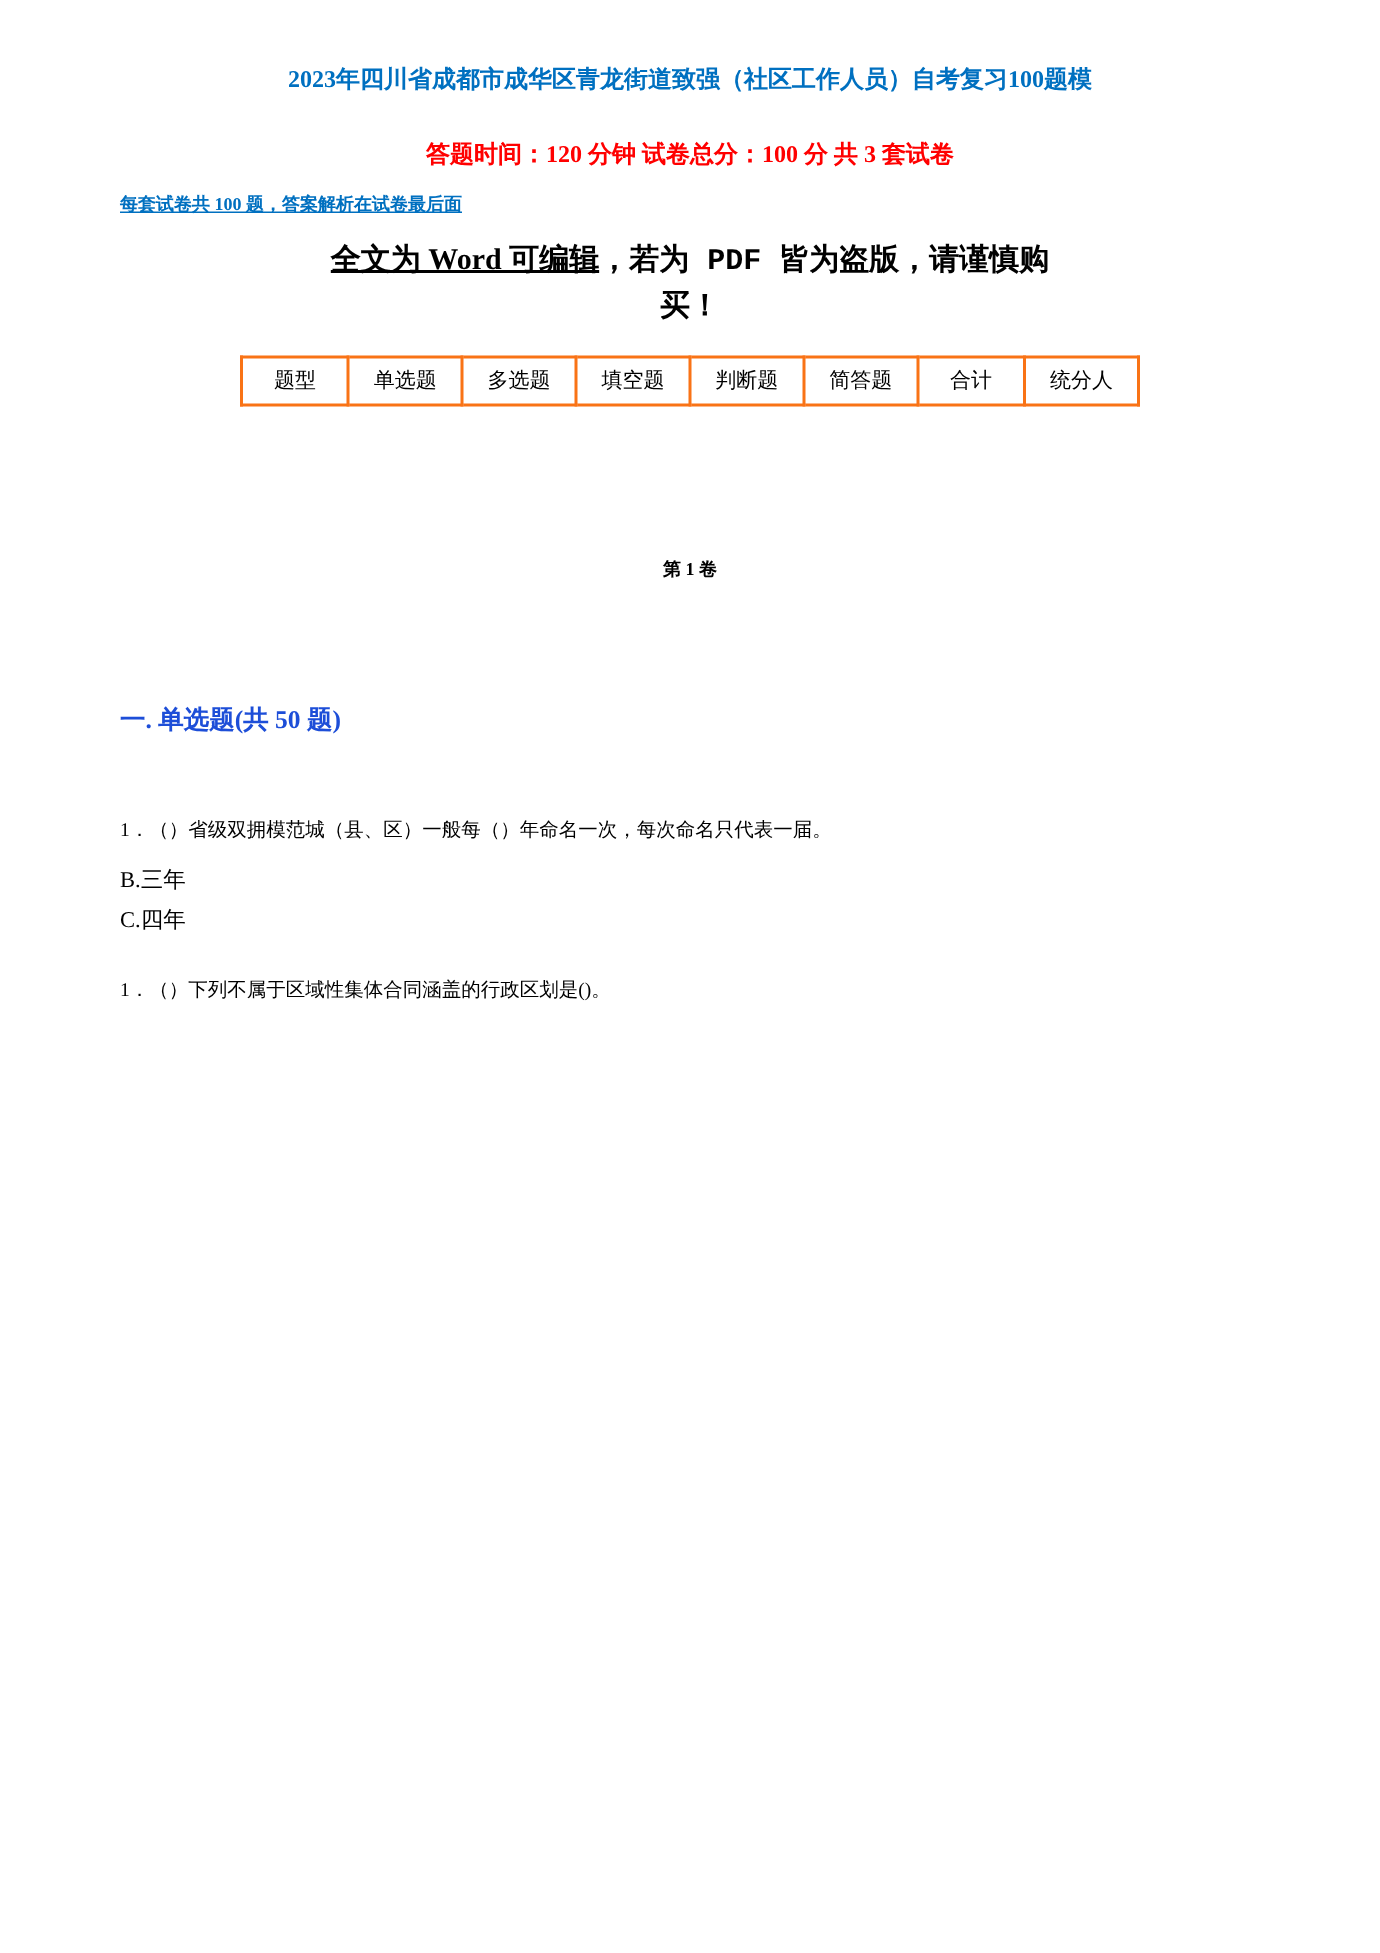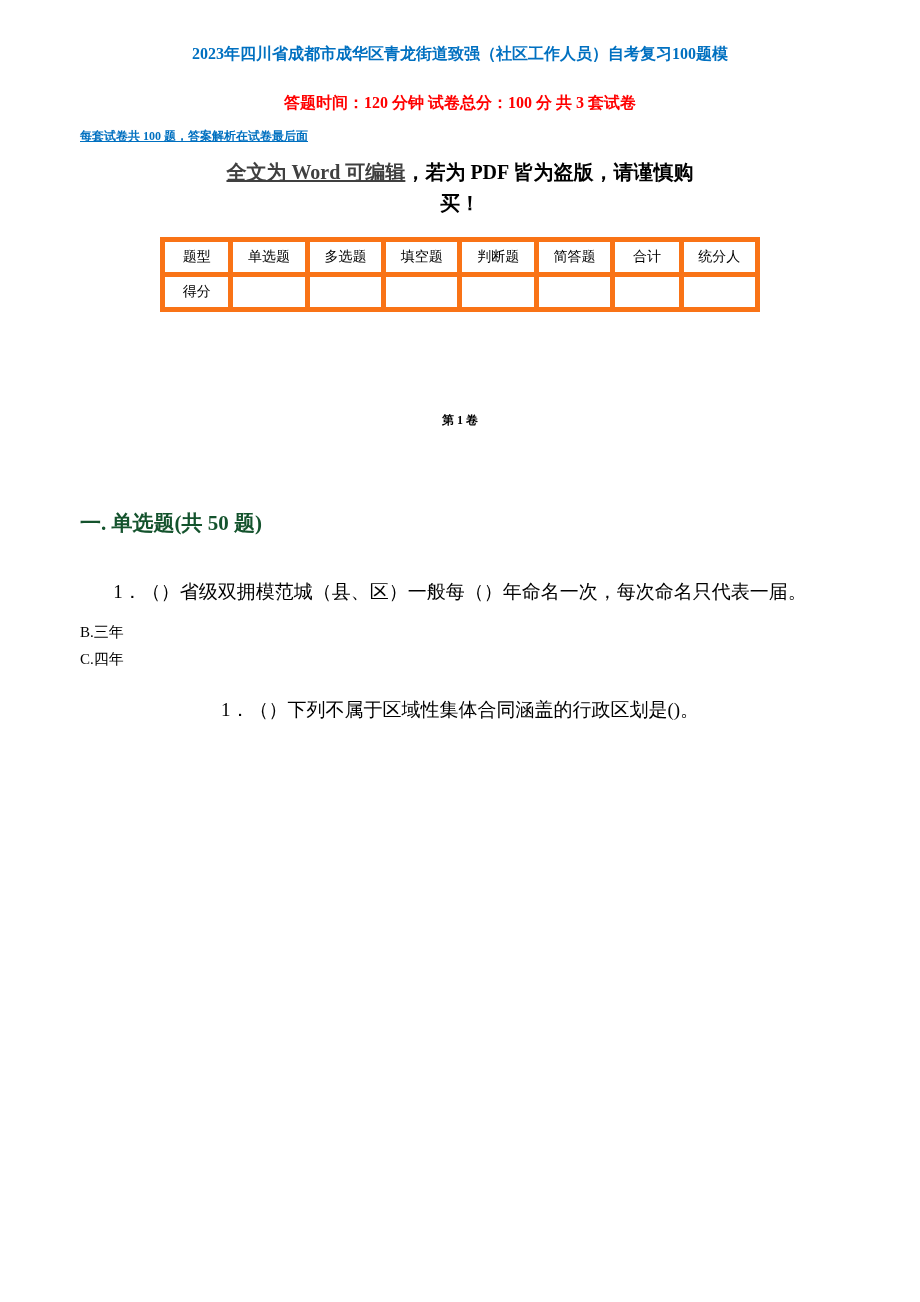--- a/index.html
+++ b/index.html
@@ -39,72 +39,72 @@
       text-decoration: underline;
       margin-bottom: 14px;
     }
     .word-notice {
       text-align: center;
       font-size: 20px;
       font-weight: bold;
       margin-bottom: 4px;
     }
     .word-notice .word-part {
-      color: #404040;
+      color: #000000;
       text-decoration: underline;
       margin-top: 32px;
     }
     .word-notice .normal-part {
       color: #000000;
+      font-family: Liberation Mono, monospace;
     }
     .word-notice-line2 {
       text-align: center;
       font-size: 20px;
       font-weight: bold;
       color: #000000;
       margin-bottom: 20px;
     }
     .score-table {
       margin: 0 auto 20px auto;
       border-collapse: collapse;
       width: 600px;
     }
     .score-table td {
-      border: 5px solid #f97316;
+      border: 2px solid #f97316;
       text-align: center;
       padding: 6px 10px;
       font-size: 14px;
       min-width: 60px;
       height: 32px;
     }
     .spacer {
       height: 80px;
     }
     .spacer-sm {
       height: 30px;
     }
     .volume-title {
       text-align: center;
       font-size: 12px;
       font-weight: bold;
       color: #000;
       margin-bottom: 50px;
     }
     .section-title {
-      font-size: 21px;
+      font-size: 17px;
       font-weight: bold;
-      color: #14532d;
-      margin-bottom: 8px;
+      color: #1d4ed8;
+      margin-bottom: 20px;
     }
     .question {
-      font-size: 19px;
+      font-size: 13px;
       color: #000;
       margin-bottom: 10px;
       line-height: 1.8;
-      text-align: center;
     }
     .option {
       font-size: 15px;
       color: #000;
       line-height: 1.8;
     }
     .question-block {
       margin-bottom: 20px;
     }
   </style>
@@ -135,30 +135,20 @@
       <tr>
     <td>题型</td>
     <td>单选题</td>
     <td>多选题</td>
     <td>填空题</td>
     <td>判断题</td>
     <td>简答题</td>
     <td>合计</td>
     <td>统分人</td>
   </tr>
-  <tr>
-    <td>得分</td>
-    <td></td>
-    <td></td>
-    <td></td>
-    <td></td>
-    <td></td>
-    <td></td>
-    <td></td>
-  </tr>
 </tbody>
   </table>
 
 <div class="spacer"></div>
 
 <div class="volume-title">
   <span>第 1 卷</span>
 </div>
 
 <div class="spacer-sm"></div>

